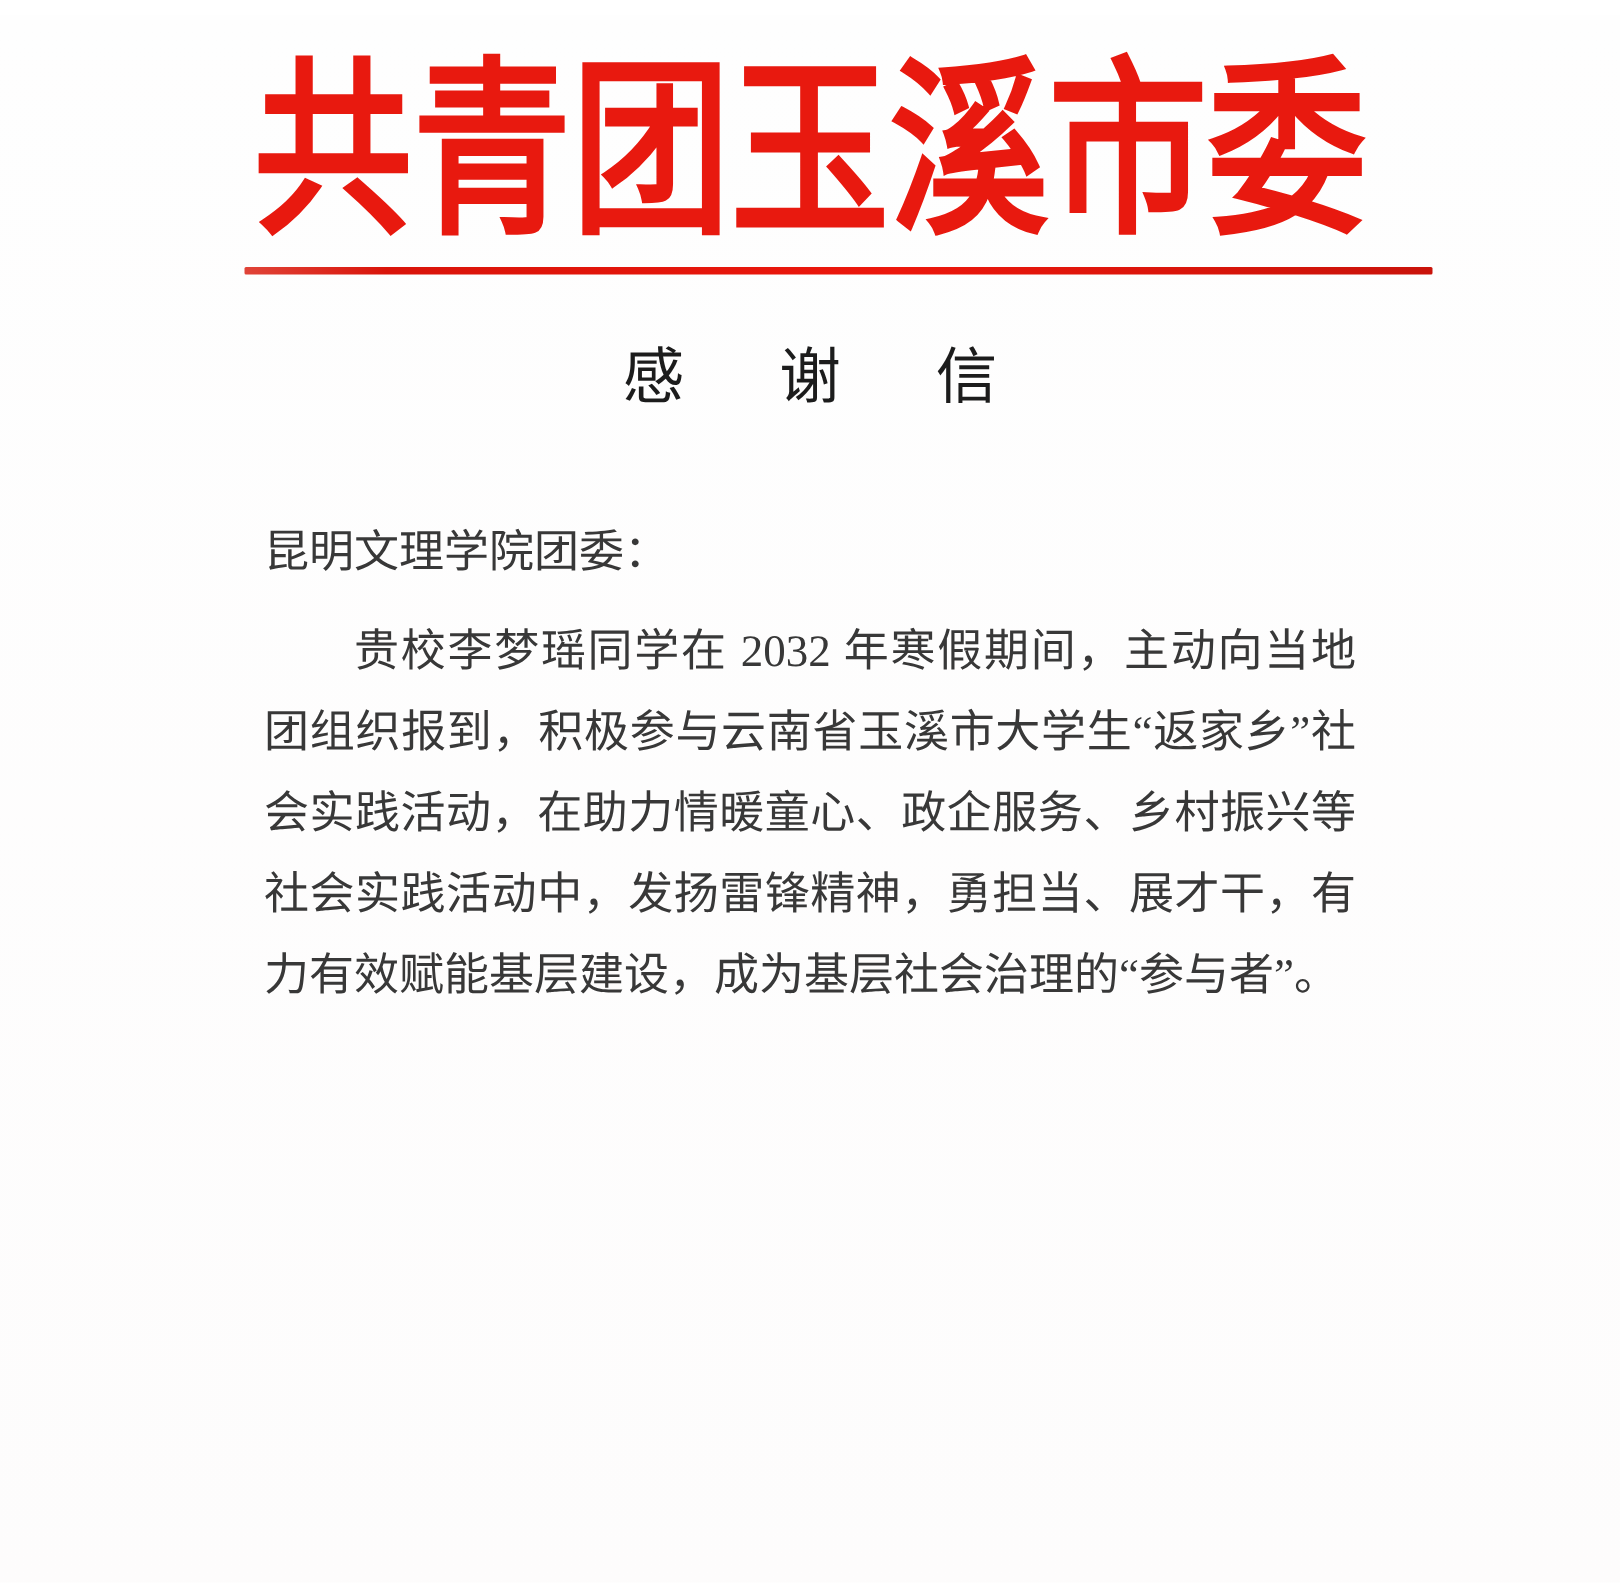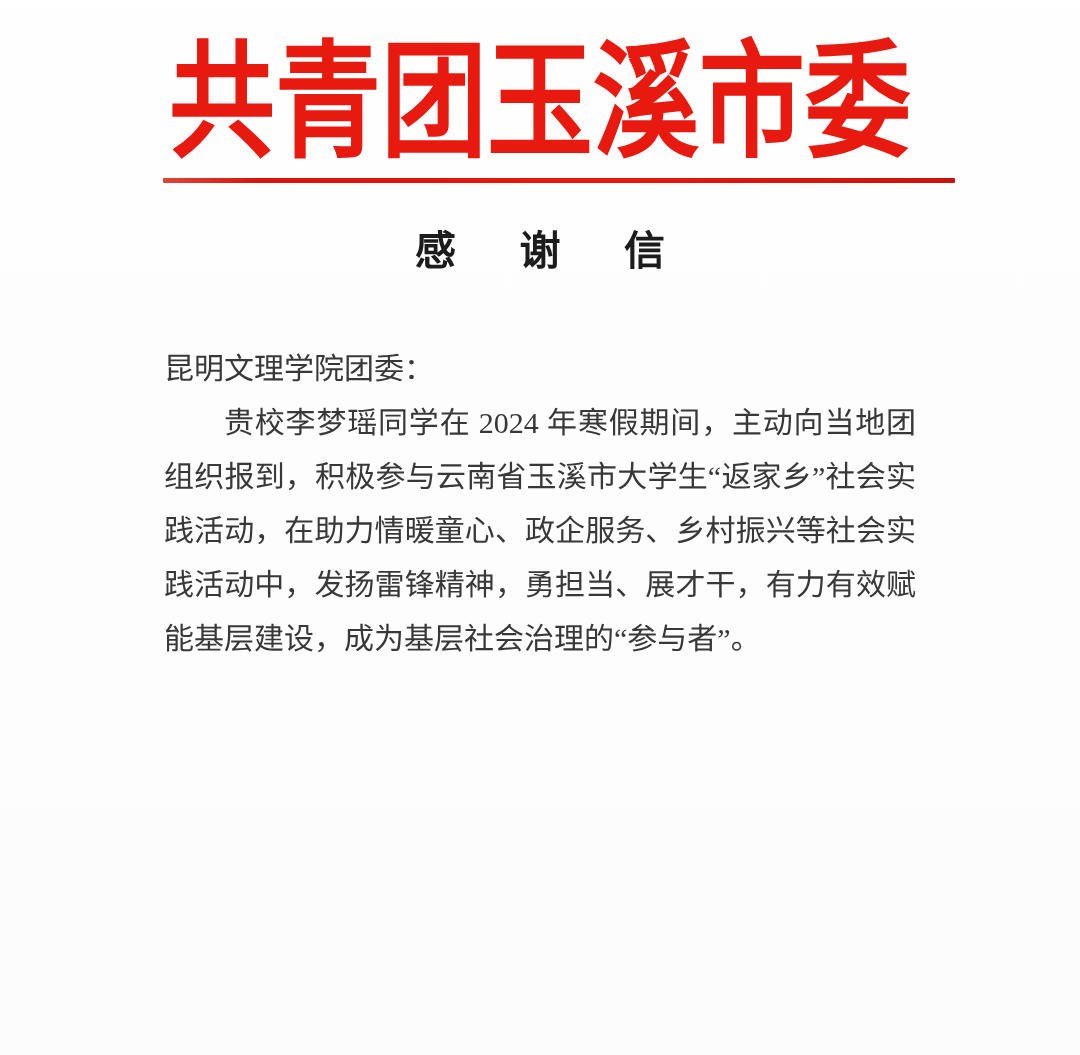--- a/index.html
+++ b/index.html
@@ -44,55 +44,55 @@
     border-radius: 1px;
   }
   
   .letter-title {
     margin-top: 46px;
     height: 44px;
     line-height: 44px;
     text-align: center;
     padding-left: 26px; 
     font-family: "Liberation Sans", "DejaVu Sans", sans-serif;
-    font-weight: 700;
+    font-weight: 400;
     font-size: 41px;
     letter-spacing: 26px;
     color: #1c1c1c;
     white-space: nowrap;
   }
   
   .letter-body {
     margin: 69px 164px 0 164px;
     width: 752px;
     font-size: 30px;
     line-height: 54px;
     letter-spacing: 0px;
     color: #383838;
     text-align: justify;
     text-justify: inter-ideograph;
     font-weight: 400;
   }
   .letter-body p {
-    margin: 0;
+    margin: 12px;
     padding: 0;
   }
   .letter-body p.indented {
     text-indent: 2em;
   }
 </style>
 </head>
 <body>
 
 <div class="page">
 
   <div class="letterhead-name">共青团玉溪市委</div>
 
   <div class="letterhead-rule"></div>
 
   <div class="letter-title">感 谢 信</div>
 
   <div class="letter-body">
     <p>昆明文理学院团委：</p>
-    <p class="indented">贵校李梦瑶同学在 2024 年寒假期间，主动向当地团组织报到，积极参与云南省玉溪市大学生“返家乡”社会实践活动，在助力情暖童心、政企服务、乡村振兴等社会实践活动中，发扬雷锋精神，勇担当、展才干，有力有效赋能基层建设，成为基层社会治理的“参与者”。</p>
+    <p class="indented">贵校李梦瑶同学在 2032 年寒假期间，主动向当地团组织报到，积极参与云南省玉溪市大学生“返家乡”社会实践活动，在助力情暖童心、政企服务、乡村振兴等社会实践活动中，发扬雷锋精神，勇担当、展才干，有力有效赋能基层建设，成为基层社会治理的“参与者”。</p>
   </div>
 
 </div>
 
 </body></html>

